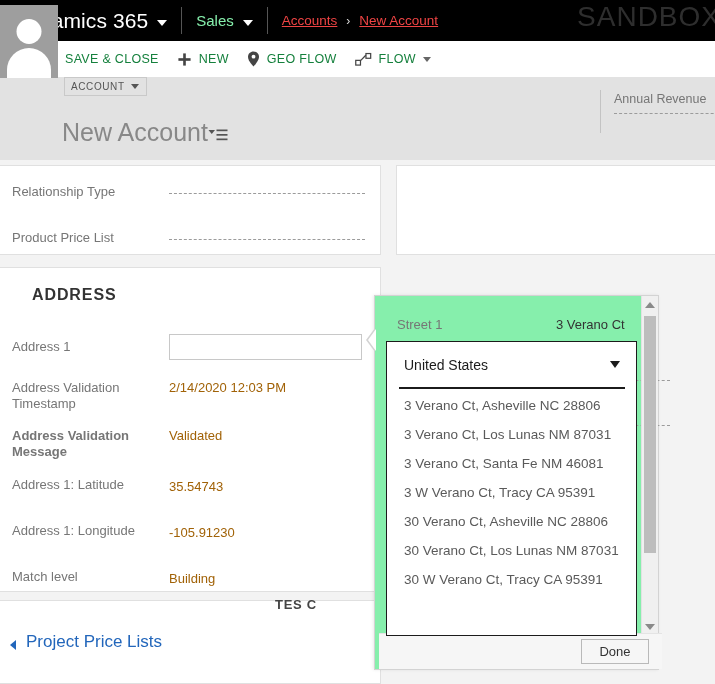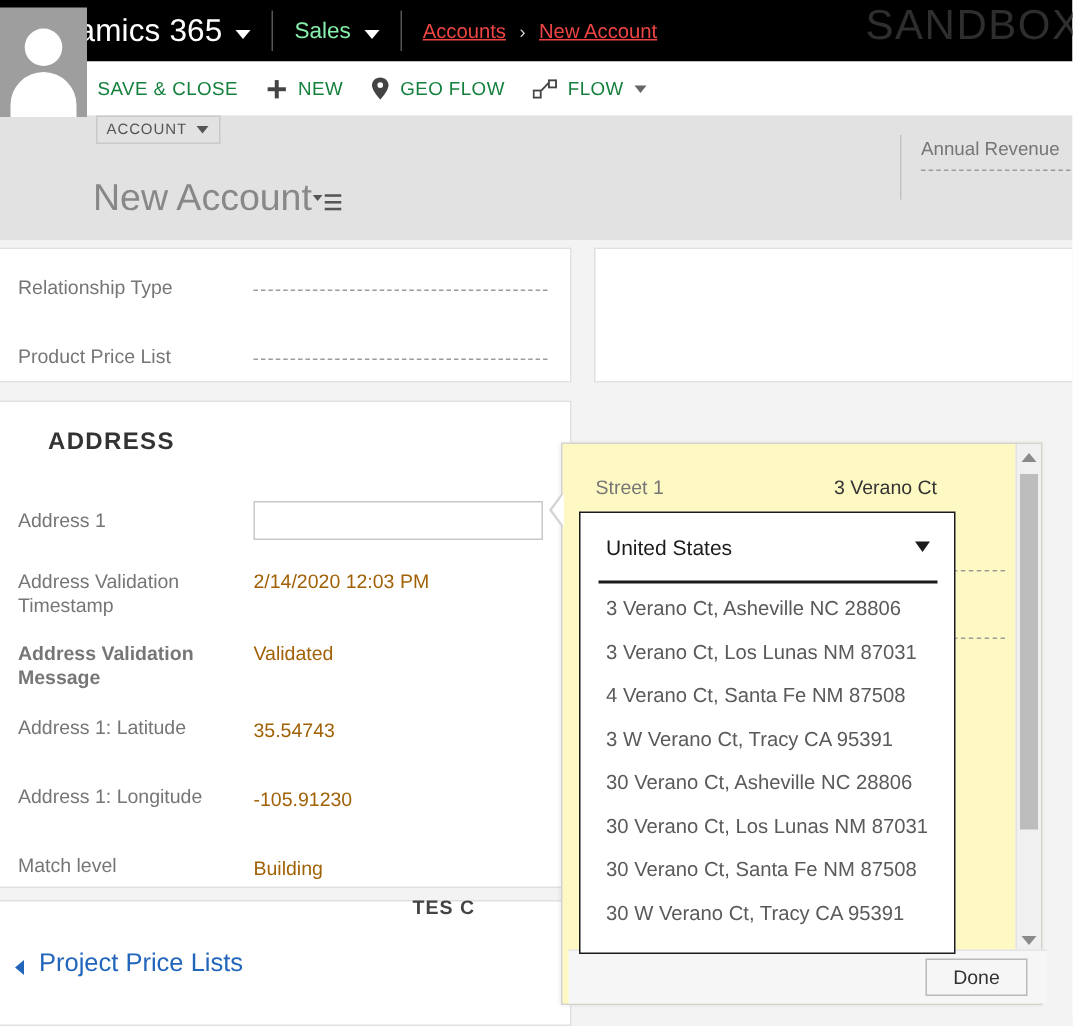--- a/index.html
+++ b/index.html
@@ -298,22 +298,22 @@
     letter-spacing: 0.7px;
     font-weight: bold;
     color: #444;
     white-space: nowrap;
   }
 
   
   .flyout {
     position: absolute;
     left: 374px; top: 295px;
-    width: 321px; height: 375px;
-    background: #fef9c3;
+    width: 285px; height: 375px;
+    background: #86efac;
     border: 1px solid #d3d3d3;
     box-sizing: border-box;
     box-shadow: -1px 0 3px rgba(0,0,0,0.08);
   }
   .flyout-notch {
     position: absolute;
     left: 368px; top: 329px;
     width: 0; height: 0;
     border-top: 11px solid transparent;
     border-bottom: 11px solid transparent;
@@ -637,25 +637,24 @@
 
   <div class="combo">
     <div class="combo-selected">
       <span class="txt">United States</span>
       <span class="combo-arrow"></span>
     </div>
     <div class="combo-rule"></div>
     <div class="combo-list">
       <div class="combo-opt">3 Verano Ct, Asheville NC 28806</div>
       <div class="combo-opt">3 Verano Ct, Los Lunas NM 87031</div>
-      <div class="combo-opt">4 Verano Ct, Santa Fe NM 87508</div>
+      <div class="combo-opt">3 Verano Ct, Santa Fe NM 46081</div>
       <div class="combo-opt">3 W Verano Ct, Tracy CA 95391</div>
       <div class="combo-opt">30 Verano Ct, Asheville NC 28806</div>
       <div class="combo-opt">30 Verano Ct, Los Lunas NM 87031</div>
-      <div class="combo-opt">30 Verano Ct, Santa Fe NM 87508</div>
       <div class="combo-opt">30 W Verano Ct, Tracy CA 95391</div>
     </div>
   </div>
 
   <div class="fly-scroll">
     <div class="sb-arrow up">
       <span class="sb-tri-up"></span>
     </div>
     <div class="sb-thumb"></div>
     <div class="sb-arrow down">

